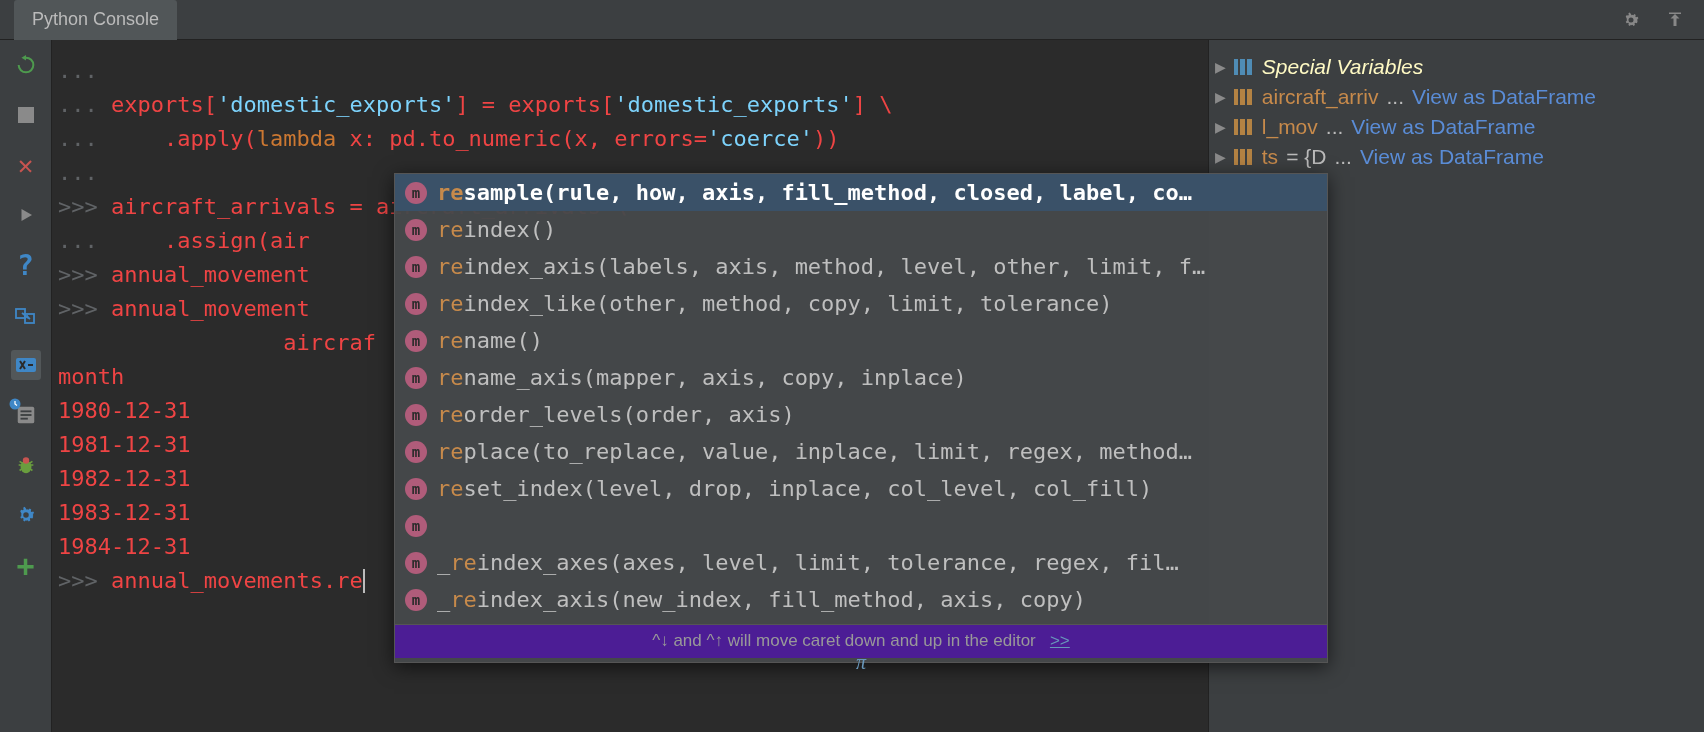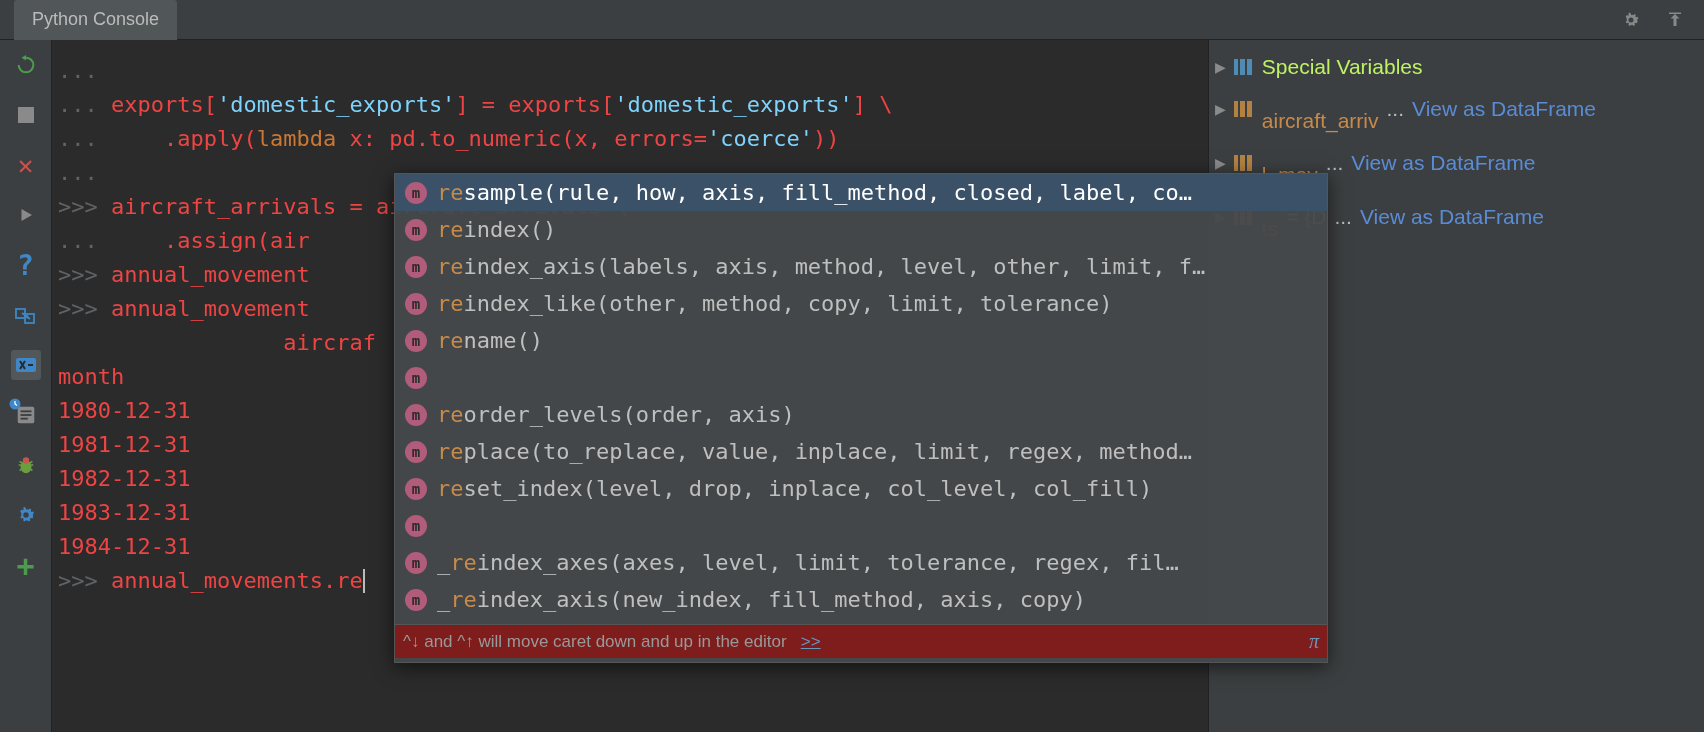--- a/index.html
+++ b/index.html
@@ -105,23 +105,23 @@
 }
 .tri { color: #8a8a8a; font-size: 14px; }
 .df-icon {
   width: 20px; height: 16px;
   display: inline-flex;
 }
 .df-icon span {
   display:inline-block; width:6px; height:16px; background:#b38243; margin-right:2px;
 }
 .df-icon.blue span { background:#4f8cb5; }
-.var-name { color: #c78a4b; margin-top: 24px; }
+.var-name { color: #c78a4b; }
 .var-link { color: #5a8cd6; }
-.var-special { color: #bef264; }
+.var-special { color: #fef9c3; font-style: italic; }
 
 
 .autocomplete {
   position: absolute;
   left: 394px;
   top: 173px;
   width: 934px;
   height: 490px;
   background: rgba(70,73,75,0.96);
   border: 1px solid #555;
@@ -140,46 +140,47 @@
   height: 37px;
   gap: 10px;
   color: #bfbfbf;
   white-space: nowrap;
   overflow: hidden;
 }
 .ac-item.sel {
   background: #2f65ca22;
   background: #3a5168;
 }
-.ac-item.sel .ac-label { color: #ffffff; }
+.ac-item.sel .ac-label { color: #ffffff; font-weight: bold; }
 .m-badge {
   width: 22px; height: 22px;
   border-radius: 50%;
   background: #b05c7a;
   color: #2b2b2b;
   font-size: 14px;
   font-weight: bold;
   display: inline-flex;
   align-items: center;
   justify-content: center;
   flex-shrink: 0;
 }
 .ac-hl { color: #c78a4b; }
 .ac-label { color: #bfbfbf; }
 .ac-hint {
   height: 34px;
-  background: #7f1d1d;
+  background: #4c1d95;
   border-top: 1px solid #555;
   font-family: "Helvetica Neue", Arial, sans-serif;
   font-size: 17px;
   color: #999;
-  padding: 6px 8px;
+  padding: 6px 0;
   display: flex;
   justify-content: space-between;
   align-items: center;
+  flex-direction: column;
 }
 .ac-hint a { color: #6897bb; text-decoration: underline; }
 .pi { color: #6897bb; font-style: italic; font-family: serif; font-size: 20px;}
 </style>
 </head>
 <body>
 
 <div class="tab-bar">
   <div class="tab">
     <span>Python Console</span>
@@ -329,20 +330,21 @@
       <div class="ac-item">
         <span class="m-badge">m</span>
         <span class="ac-label"><span class="ac-hl">re</span><span>index_like(other, method, copy, limit, tolerance)</span></span>
       </div>
       <div class="ac-item">
         <span class="m-badge">m</span>
         <span class="ac-label"><span class="ac-hl">re</span><span>name()</span></span>
       </div>
       <div class="ac-item">
         <span class="m-badge">m</span>
+        <span class="ac-label"><span class="ac-hl">re</span><span>name_axis(mapper, axis, copy, inplace)</span></span>
       </div>
       <div class="ac-item">
         <span class="m-badge">m</span>
         <span class="ac-label"><span class="ac-hl">re</span><span>order_levels(order, axis)</span></span>
       </div>
       <div class="ac-item">
         <span class="m-badge">m</span>
         <span class="ac-label"><span class="ac-hl">re</span><span>place(to_replace, value, inplace, limit, regex, method…</span></span>
       </div>
       <div class="ac-item">

